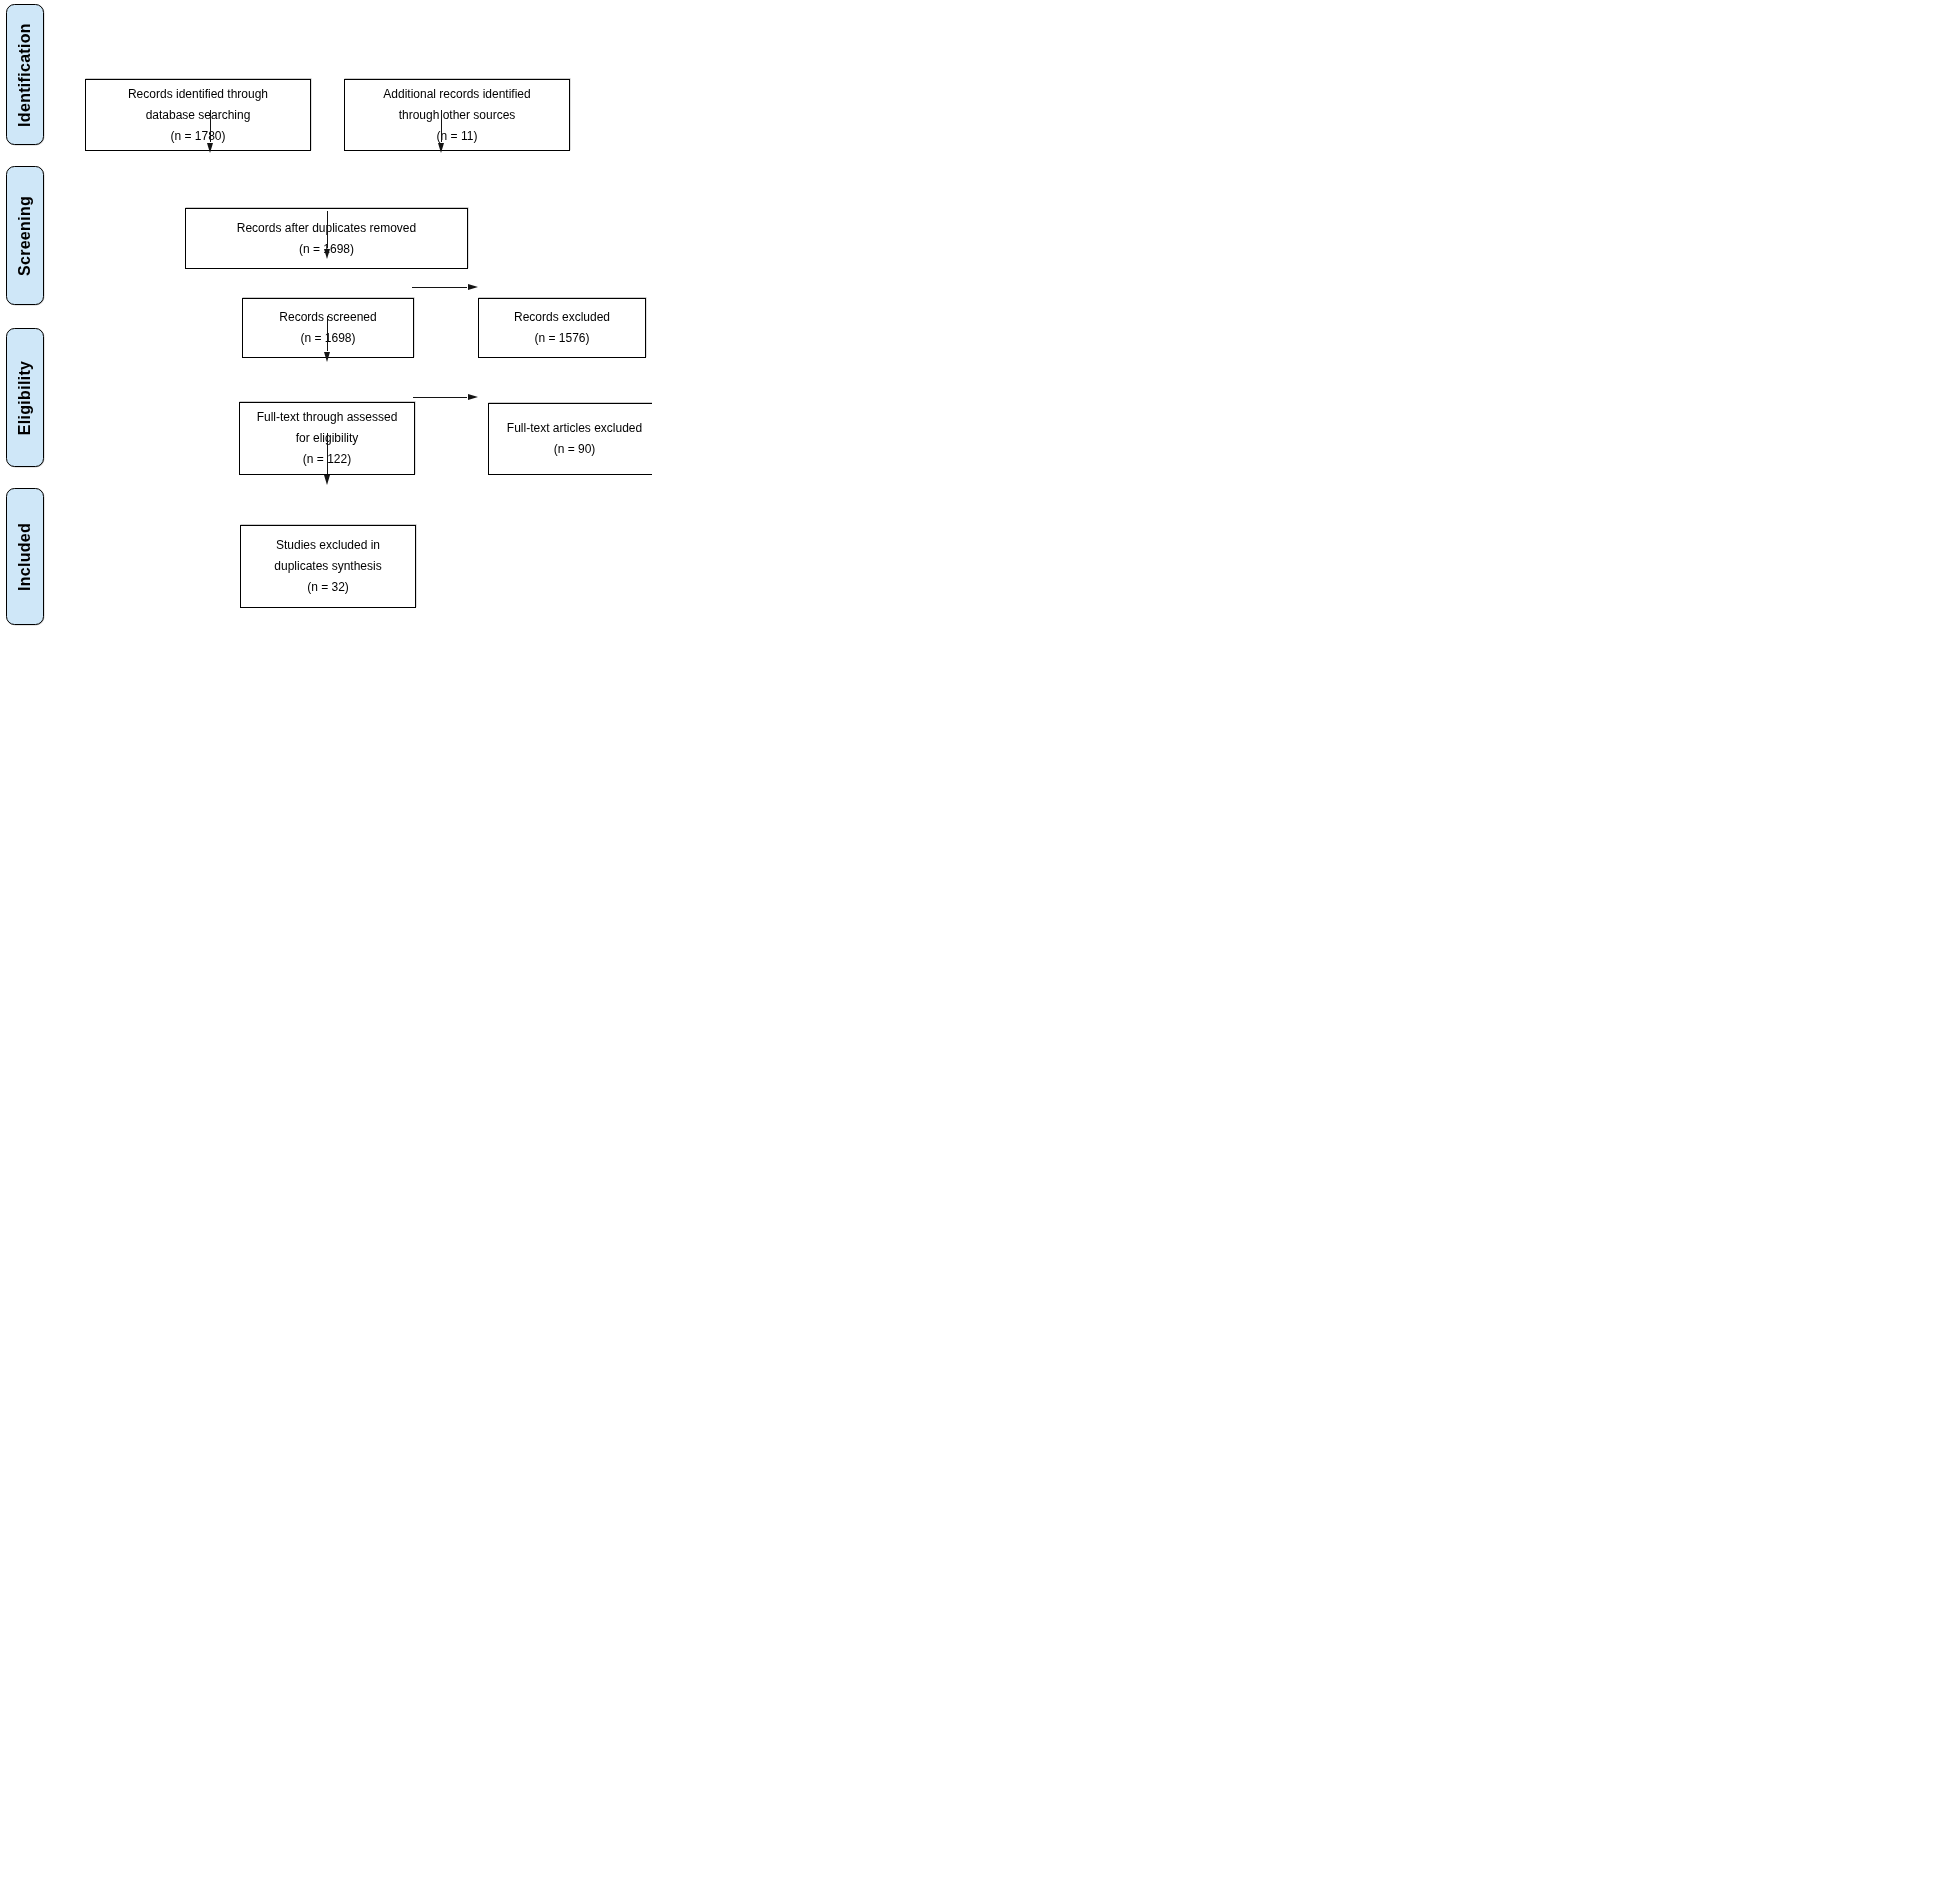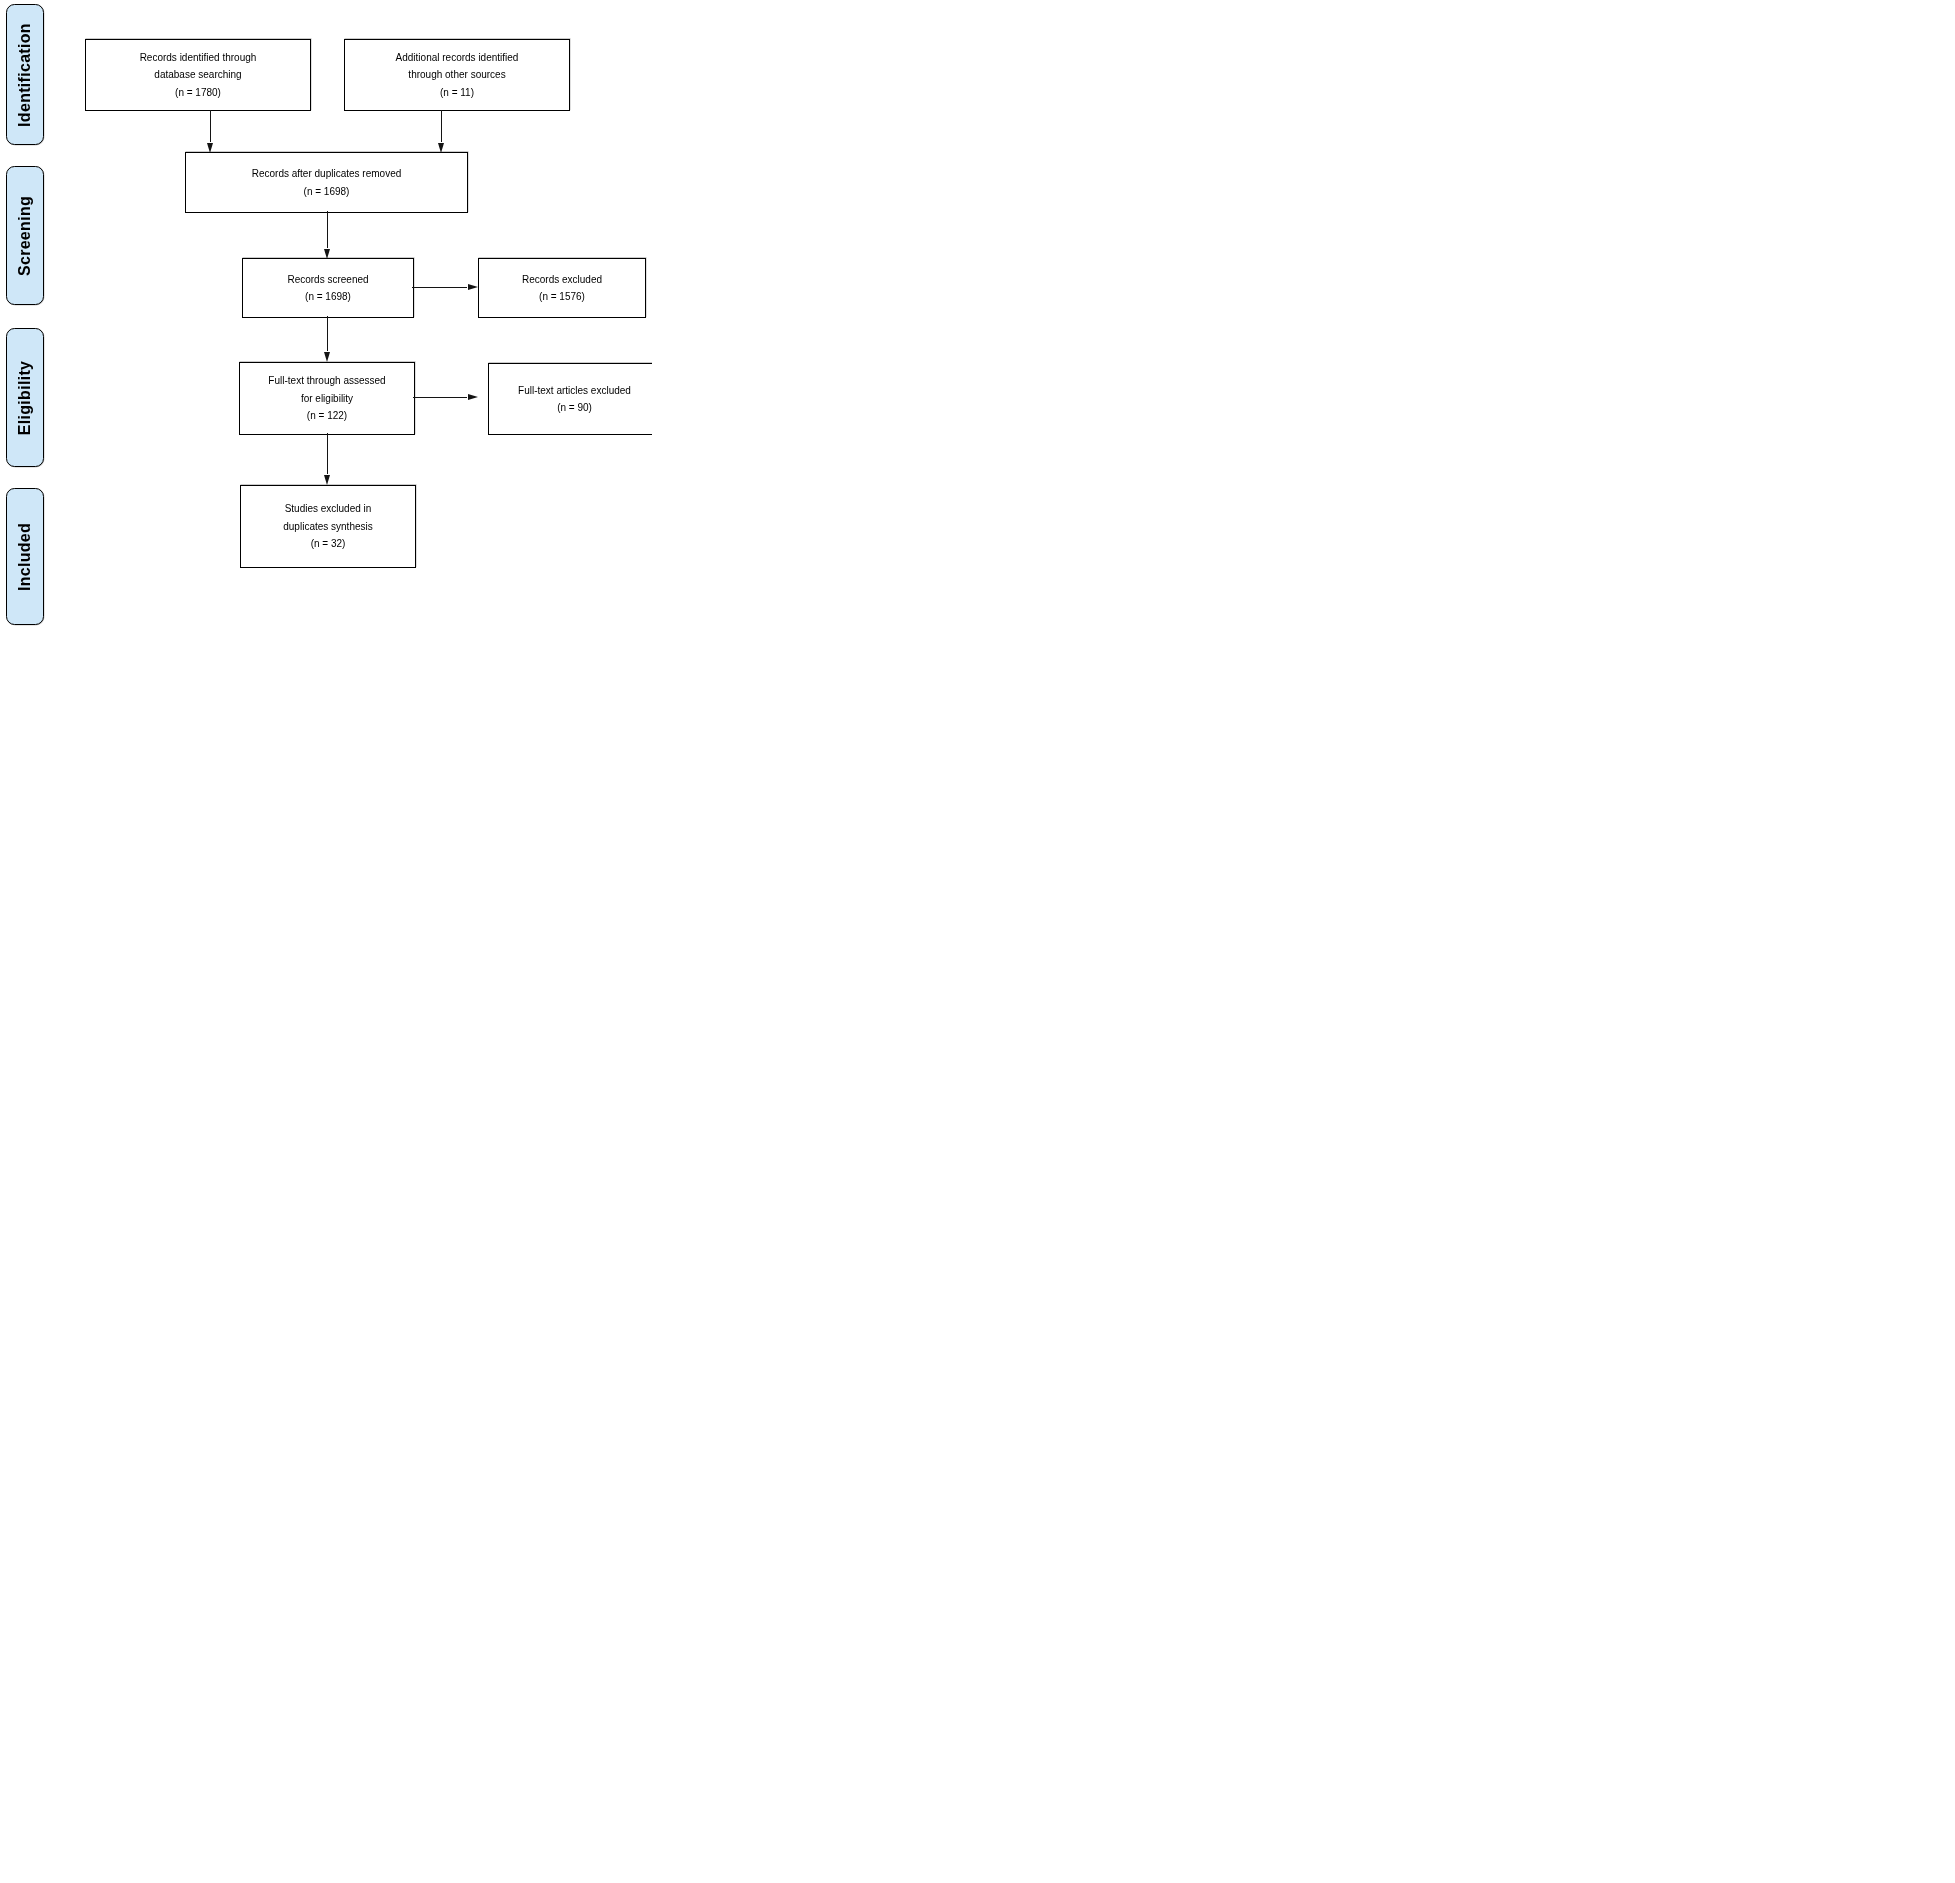--- a/index.html
+++ b/index.html
@@ -41,22 +41,23 @@
   .box {
     position: absolute;
     background: var(--box-fill, #ffffff);
     border: 1.1px solid var(--border, #000000);
     box-shadow: 0.5px -0.8px 0 rgba(110,110,110,0.45);
     display: flex;
     flex-direction: column;
     justify-content: center;
     align-items: center;
     text-align: center;
-    font-size: 10px;
+    font-size: 12px;
     line-height: 1.75;
+    margin-top: 40px;
   }
   .line { display: block; }
   
   .arrow-v {
     position: absolute;
     width: 1.1px;
     background: #141414;
   }
   .arrow-v::after {
     content: "";
@@ -110,21 +111,21 @@
     <span class="line">Records identified through</span>
     <span class="line">database searching</span>
     <span class="line">(n = 1780)</span>
   </div>
   <div class="box" style="left:344px;top:39px;width:224px;height:70px">
     <span class="line">Additional records identified</span>
     <span class="line">through other sources</span>
     <span class="line">(n = 11)</span>
   </div>
 
-  <div class="box" style="left:185px;top:152px;width:281px;height:59px">
+  <div class="box" style="left:185px;top:168px;width:281px;height:59px">
     <span class="line">Records after duplicates removed</span>
     <span class="line">(n = 1698)</span>
   </div>
 
   <div class="box" style="left:242px;top:258px;width:170px;height:58px">
     <span class="line">Records screened</span>
     <span class="line">(n = 1698)</span>
   </div>
   <div class="box" style="left:478px;top:258px;width:166px;height:58px">
     <span class="line">Records excluded</span>

